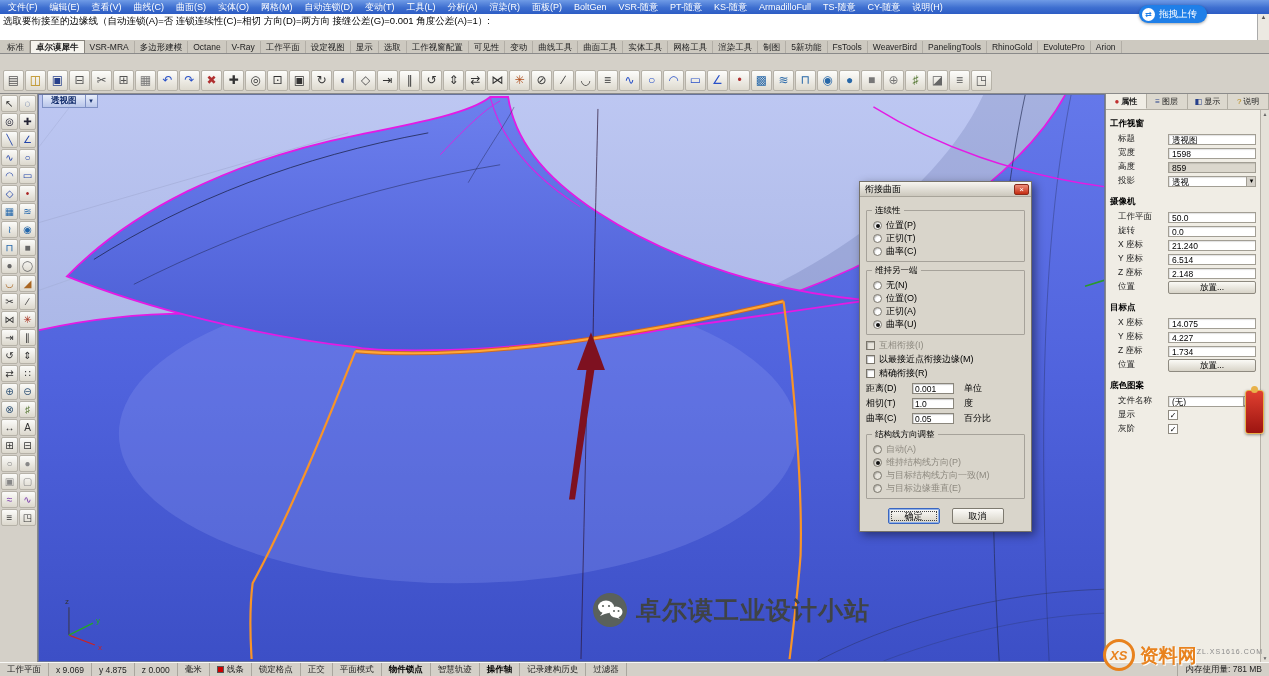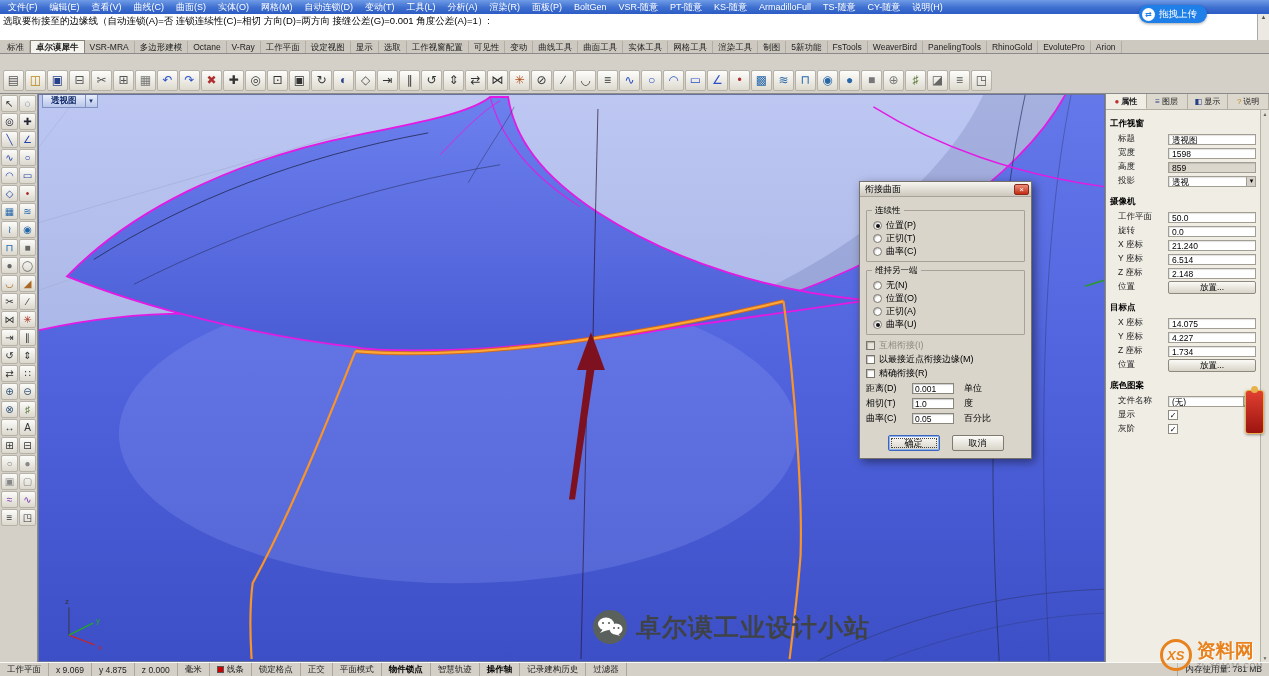--- a/index.html
+++ b/index.html
@@ -34,21 +34,21 @@
 
 .left-toolbar{position:absolute;left:0;top:94px;width:38px;height:568px;background:#d4d0c8;border-right:1px solid #8a8a8a;display:flex;flex-wrap:wrap;align-content:flex-start;padding:1px;gap:1px}
 .ltic{width:17px;height:17px;display:flex;align-items:center;justify-content:center;font-size:10px;background:linear-gradient(#fbfbf9,#dcd8cd);border:1px solid #b6b2a8;border-radius:2px}
 
 
 .viewport{position:absolute;left:38px;top:94px;width:1067px;height:568px;border:1px solid #68749c;overflow:hidden;background:#a9b5e6}
 .viewport>svg.scene{position:absolute;left:0;top:0}
 .vp-tab{position:absolute;left:3px;top:0;height:13px;display:flex;z-index:10}
 .vp-tab .vtl{background:linear-gradient(#e7edfb,#b9c6ea);border:1px solid #7e90c4;border-top:none;font-size:8.5px;font-weight:bold;color:#16306e;line-height:11px;padding:0 8px;cursor:default}
 .vp-tab .vtm{width:12px;background:linear-gradient(#e7edfb,#b9c6ea);border:1px solid #7e90c4;border-top:none;border-left:none;font-size:7px;color:#16306e;text-align:center;line-height:11px}
-.vp-watermark{position:absolute;left:553px;top:514px;display:flex;align-items:center;gap:8px;z-index:12}
+.vp-watermark{position:absolute;left:553px;top:497px;display:flex;align-items:center;gap:8px;z-index:12}
 .vp-watermark .brand{font-size:25px;font-weight:bold;color:#3f4346;letter-spacing:1px;white-space:nowrap}
 
 
 .dialog{position:absolute;left:820px;top:86px;width:173px;background:#d9d5cb;border:1px solid #76726a;box-shadow:3px 3px 9px rgba(0,0,0,.45);z-index:30}
 .dtitle{height:15px;background:linear-gradient(#f7f5f0,#ccc8bd);display:flex;align-items:center;padding-left:5px;border-bottom:1px solid #a8a49a;position:relative}
 .dtitle .ttext{font-size:9px;color:#000}
 .dclose{position:absolute;right:2px;top:2px;width:15px;height:11px;background:linear-gradient(#ee8f7c,#c42b10);border:1px solid #8a2a1a;border-radius:2px;color:#fff;font-size:8px;line-height:9px;text-align:center;cursor:default}
 .dbody{padding:5px 6px 7px}
 .dgroup{position:relative;border:1px solid #a6a29a;margin:8px 0 4px;padding:8px 6px 3px;border-radius:1px}
 .gtitle{position:absolute;top:-6px;left:5px;background:#d9d5cb;padding:0 3px;font-size:8.5px;color:#000}
@@ -89,21 +89,21 @@
 
 .statusbar{position:absolute;left:0;top:662px;width:100%;height:14px;background:#d4d0c8;border-top:1px solid #f8f8f6;display:flex;align-items:center;font-size:8.5px;overflow:hidden}
 .sb-cell{padding:0 7px;border-right:1px solid #aaa69e;height:100%;display:flex;align-items:center;gap:3px;color:#222;white-space:nowrap;cursor:default}
 .sb-cell.active{font-weight:bold;color:#000}
 .sb-right{margin-left:auto;border-right:none;border-left:1px solid #aaa69e}
 .swatch{width:7px;height:7px;display:inline-block;border:1px solid #555;flex:none}
 
 
 .site-logo{position:absolute;right:6px;bottom:5px;display:flex;align-items:center;gap:5px;z-index:70}
 .xs-circle{width:32px;height:32px;border:3px solid #e8821e;border-radius:50%;color:#e8821e;font-weight:bold;font-style:italic;font-size:13px;display:flex;align-items:center;justify-content:center;background:rgba(255,255,255,.25)}
-.logo-col{display:flex;flex-direction:column;line-height:1}
+.logo-col{display:flex;flex-direction:row;line-height:1}
 .logo-main{color:#e8821e;font-weight:bold;font-size:19px;text-shadow:1px 1px 0 #fff}
 .logo-sub{color:#8a8a8a;font-size:7px;letter-spacing:1px;margin-top:2px}
 .red-badge{position:absolute;right:5px;top:390px;width:19px;height:44px;z-index:40;background:linear-gradient(#e04030,#9c1410);border:1px solid #e8b24a;border-radius:3px;box-shadow:0 1px 3px rgba(0,0,0,.4)}
 .red-badge::before{content:"";position:absolute;left:5px;top:-5px;width:7px;height:7px;border-radius:50%;background:#e8b24a}
 </style>
 </head>
 <body>
 
 <div id="app">
 
@@ -417,20 +417,39 @@
           <div class="frow">
             <span class="flab">相切(T)</span>
             <span class="fval">1.0</span>
             <span class="funit">度</span>
           </div>
           <div class="frow">
             <span class="flab">曲率(C)</span>
             <span class="fval">0.05</span>
             <span class="funit">百分比</span>
           </div>
+          <div class="dgroup">
+            <span class="gtitle">结构线方向调整</span>
+            <div class="drow dis">
+              <span class="radio"></span>
+              <span>自动(A)</span>
+            </div>
+            <div class="drow dis">
+              <span class="radio on"></span>
+              <span>维持结构线方向(P)</span>
+            </div>
+            <div class="drow dis">
+              <span class="radio"></span>
+              <span>与目标结构线方向一致(M)</span>
+            </div>
+            <div class="drow dis">
+              <span class="radio"></span>
+              <span>与目标边缘垂直(E)</span>
+            </div>
+          </div>
           <div class="btnrow">
             <button class="dbtn default">确定</button>
             <button class="dbtn">取消</button>
           </div>
         </div>
     </div>
   </div>
 
   <div class="right-panel">
     <div class="ptabs">

